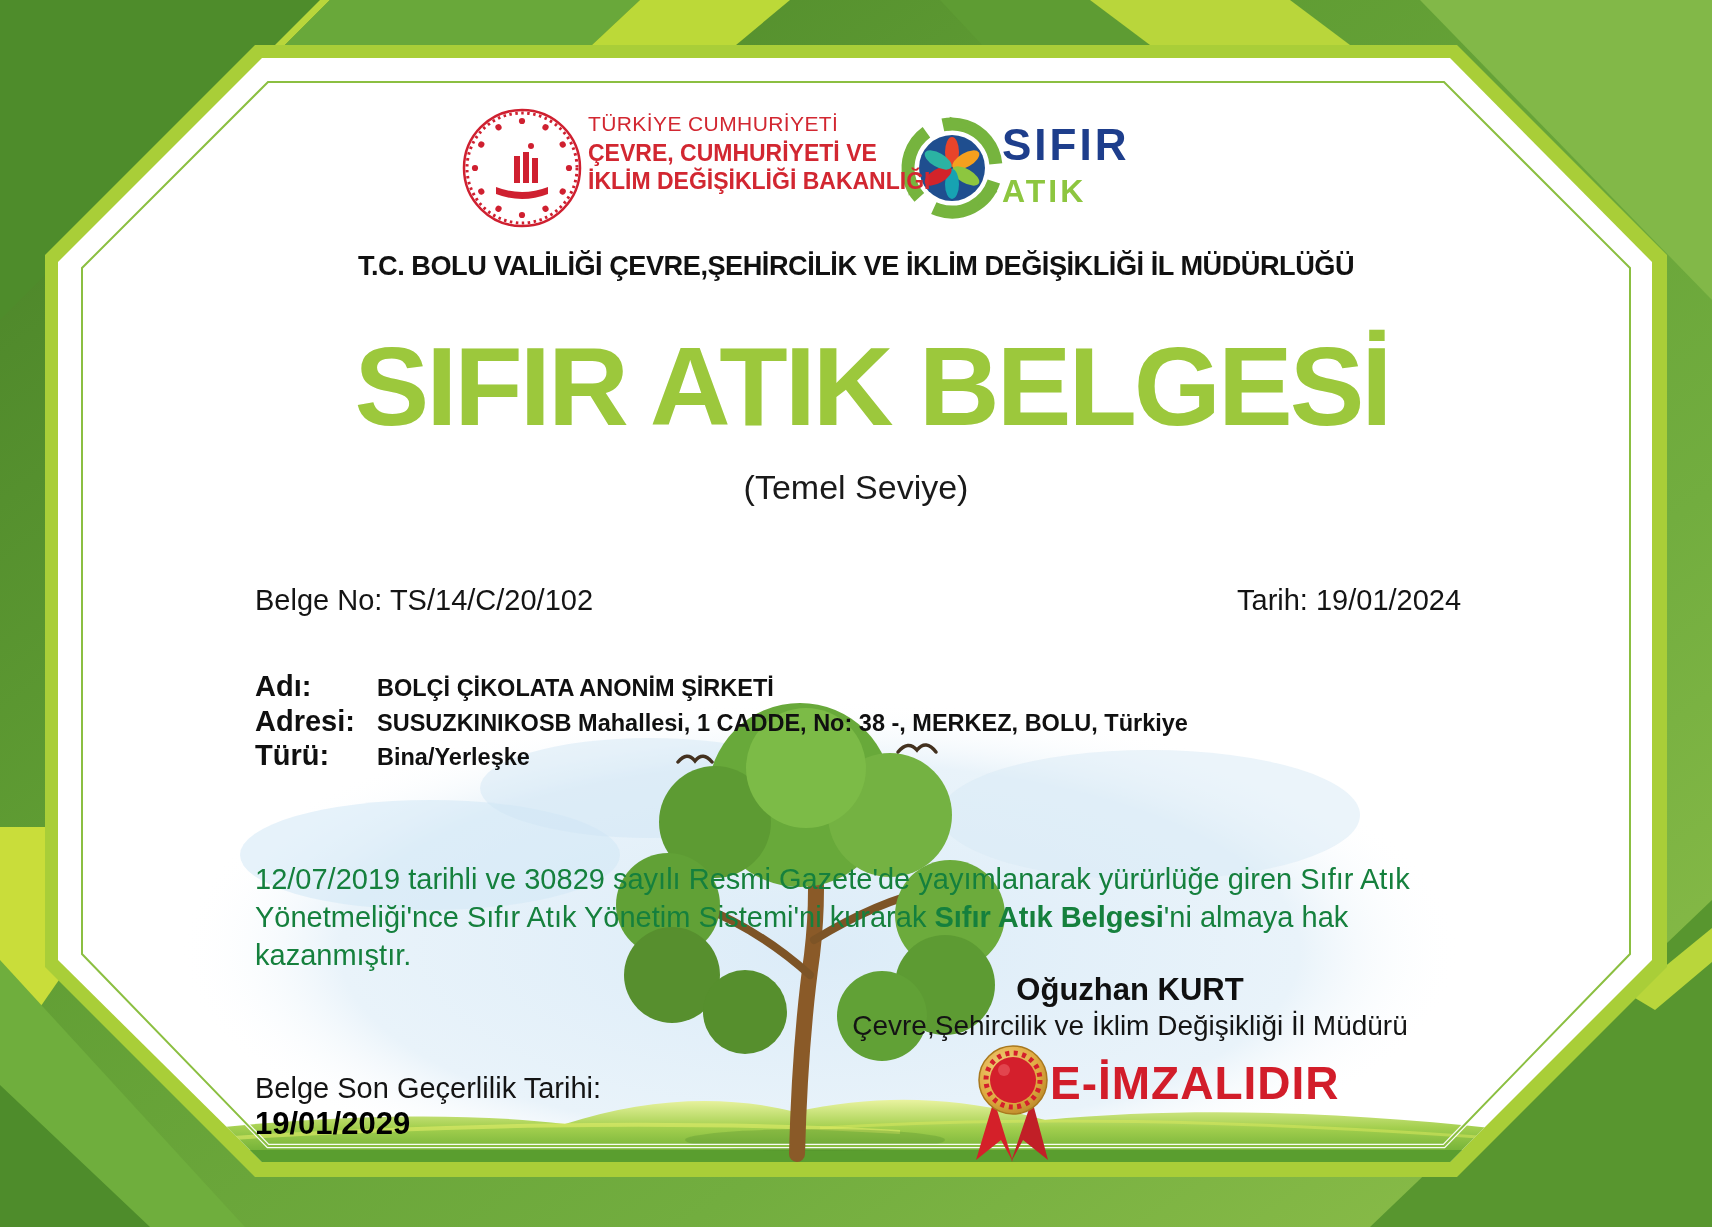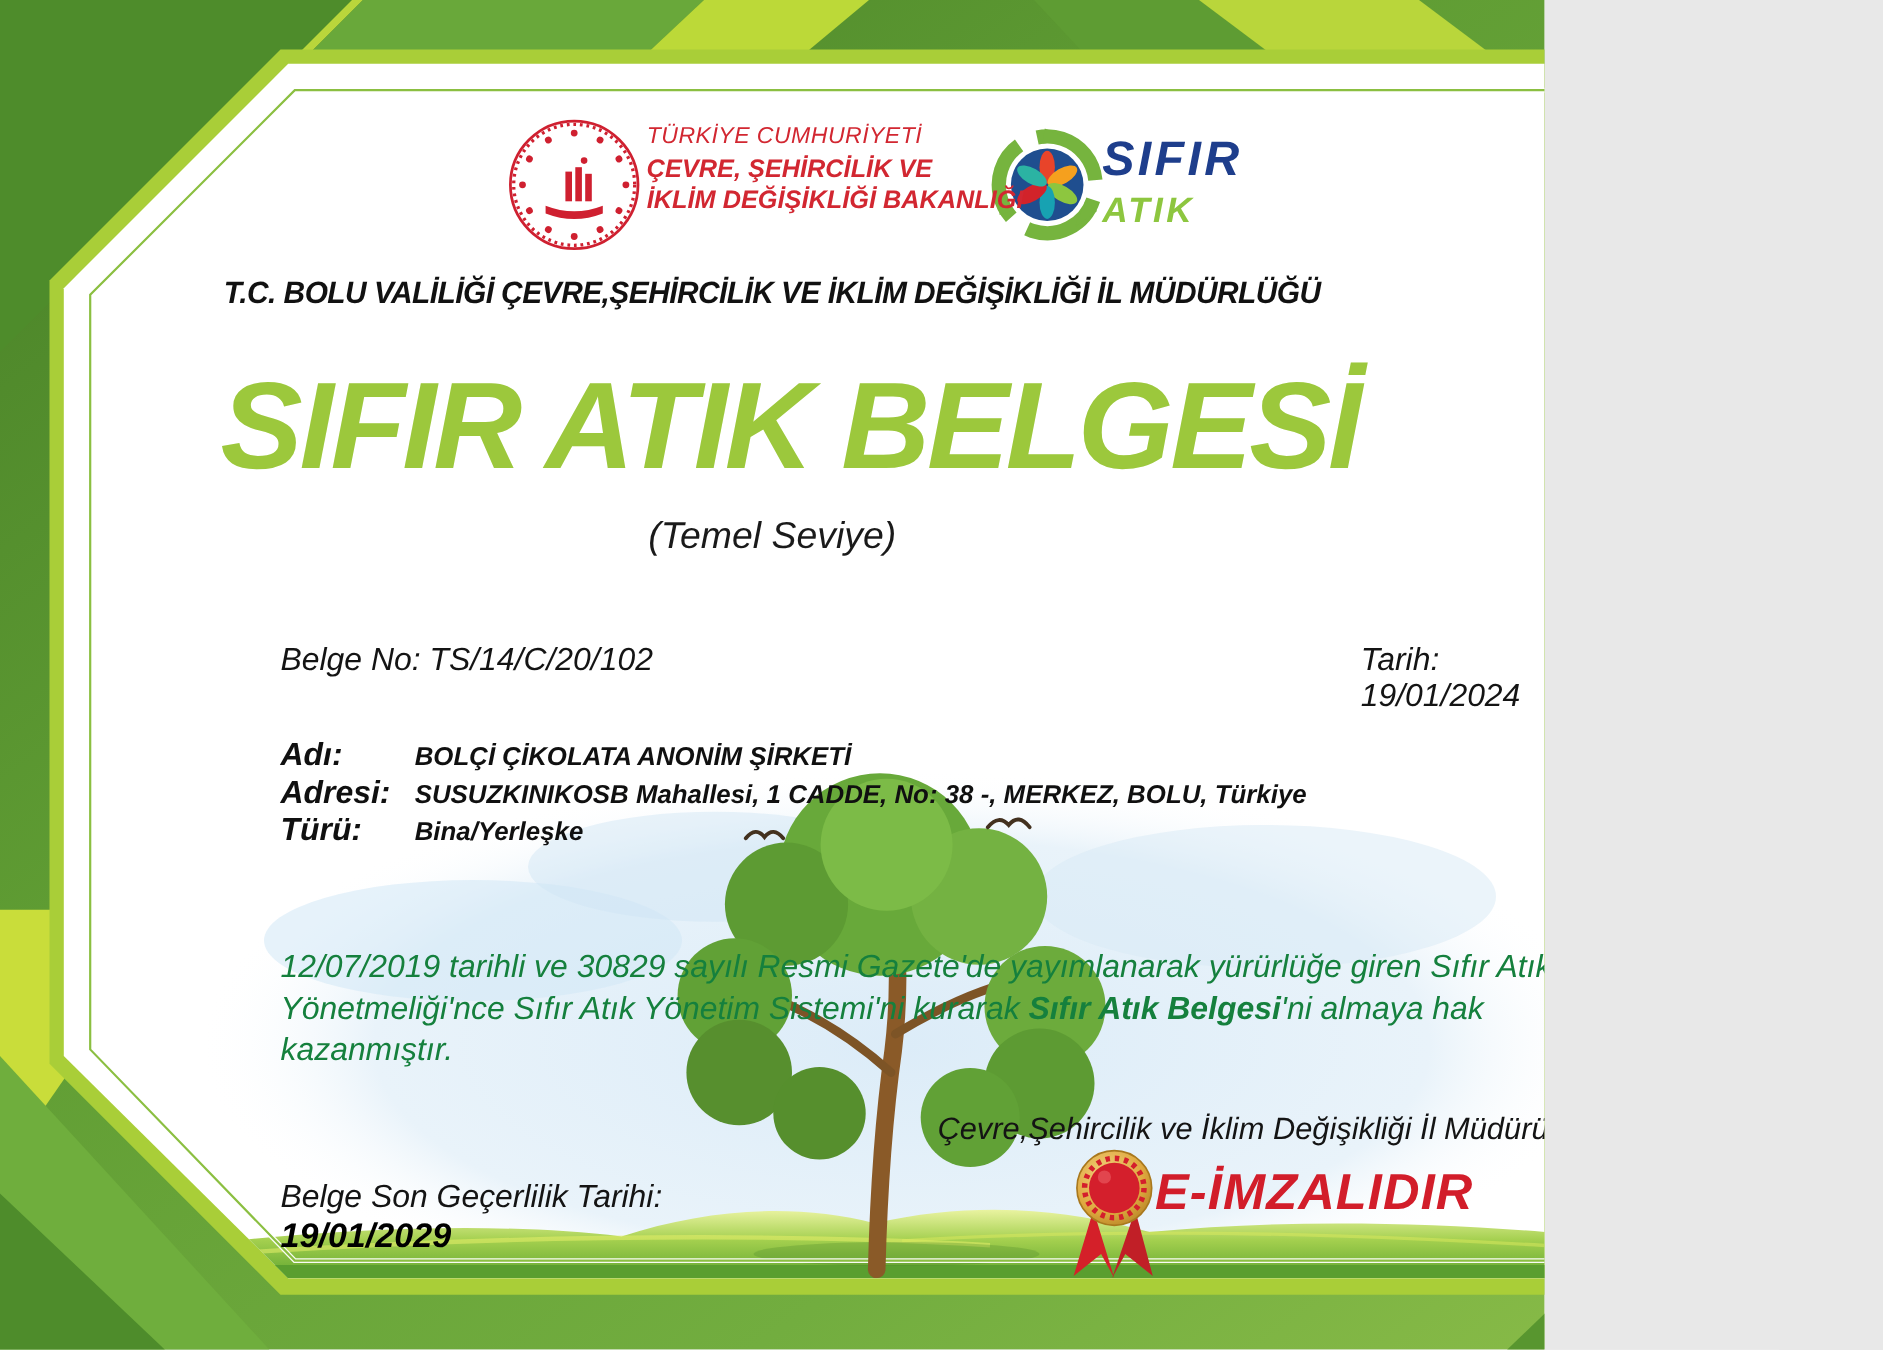--- a/index.html
+++ b/index.html
@@ -1,18 +1,18 @@
 <!DOCTYPE html>
 <html><head>
 <meta charset="utf-8">
 <style>
   html,body{margin:0;padding:0;background:#e8e8e8;}
   .stage{
-    position:relative;width:1404px;height:1227px;overflow:hidden;
-    background:#fff;font-family:"Liberation Sans", sans-serif;font-style:italic;
+    position:relative;width:1712px;height:1227px;overflow:hidden;
+    background:#fff;font-family:"Liberation Sans", sans-serif;
     -webkit-font-smoothing:antialiased;
   }
   .stage svg.bg{position:absolute;left:0;top:0;}
   .abs{position:absolute;}
   .issuer{
     left:0;right:0;top:250px;text-align:center;
     font-size:28px;font-weight:bold;letter-spacing:-0.5px;color:#111;
     transform:scaleX(0.97);
   }
   .main-title{
@@ -233,21 +233,21 @@
           </g>
         <g transform="rotate(300)">
             <ellipse cx="0" cy="-16" rx="7" ry="15" fill="#2bb3a3"></ellipse>
           </g>
       </g>
     </g>
   </svg>
 
   <div class="abs ministry-text">
     <div class="l1">TÜRKİYE CUMHURİYETİ</div>
-    <div class="l2">ÇEVRE, ŞEHİRCİLİK VE</div>
+    <div class="l2">ÇEVRE, CUMHURİYETİ VE</div>
     <div class="l3">İKLİM DEĞİŞİKLİĞİ BAKANLIĞI</div>
   </div>
 
   <div class="abs sifir-text">
     <div class="w1">SIFIR</div>
     <div class="w2">ATIK</div>
   </div>
 
   <div class="abs issuer">T.C. BOLU VALİLİĞİ ÇEVRE,ŞEHİRCİLİK VE İKLİM DEĞİŞİKLİĞİ İL MÜDÜRLÜĞÜ</div>
 
@@ -279,20 +279,21 @@
     <div class="frow">
       <div class="flabel">Türü:</div>
       <div class="fvalue">Bina/Yerleşke</div>
     </div>
   </div>
 
   <div class="abs bodytext">
     <span>12/07/2019 tarihli ve 30829 sayılı Resmi Gazete'de yayımlanarak yürürlüğe giren Sıfır Atık Yönetmeliği'nce Sıfır Atık Yönetim Sistemi'ni kurarak </span><b>Sıfır Atık Belgesi</b><span>'ni almaya hak kazanmıştır.</span>
   </div>
 
+  <div class="abs signame">Oğuzhan KURT</div>
   <div class="abs sigtitle">Çevre,Şehircilik ve İklim Değişikliği İl Müdürü</div>
 
   <div class="abs esign">E-İMZALIDIR</div>
 
   <div class="abs validity-label">Belge Son Geçerlilik Tarihi:</div>
   <div class="abs validity-date">19/01/2029</div>
 
 </div>
 
 </body></html>

